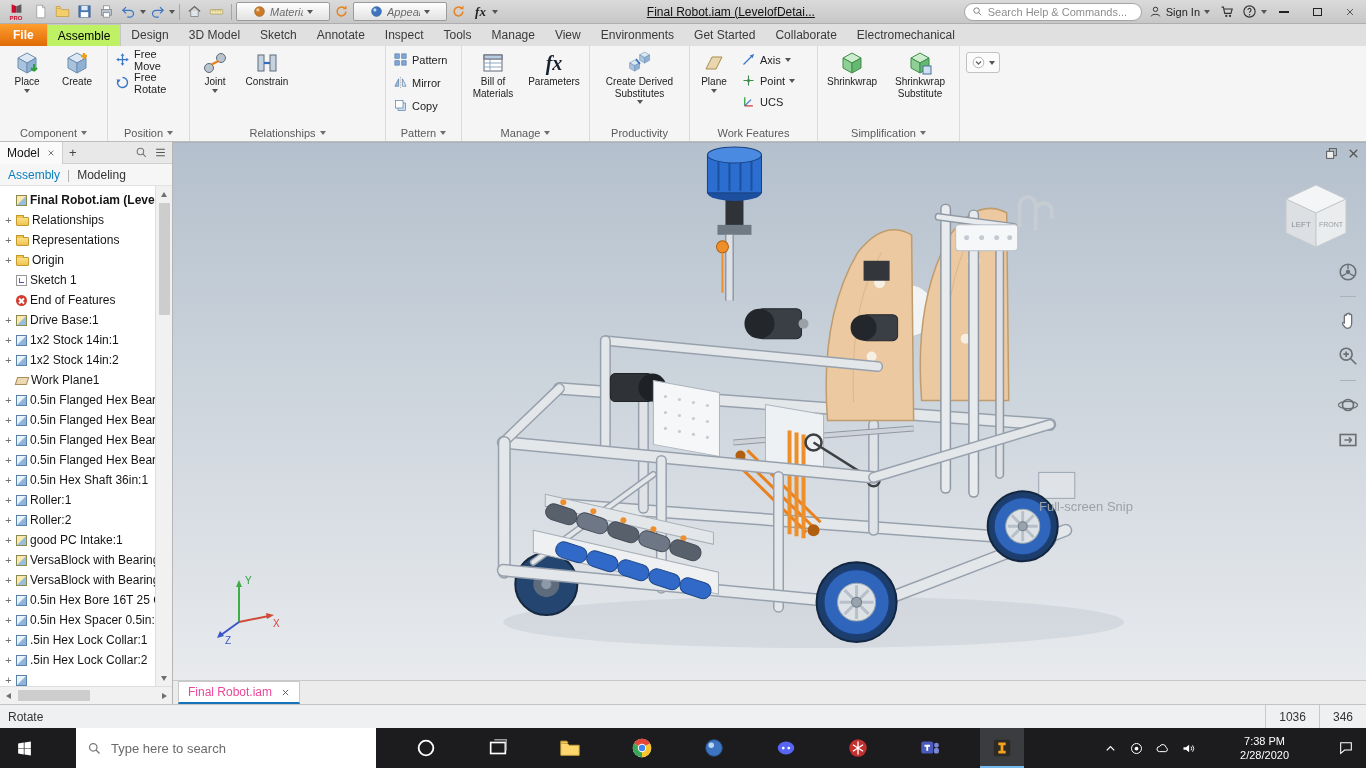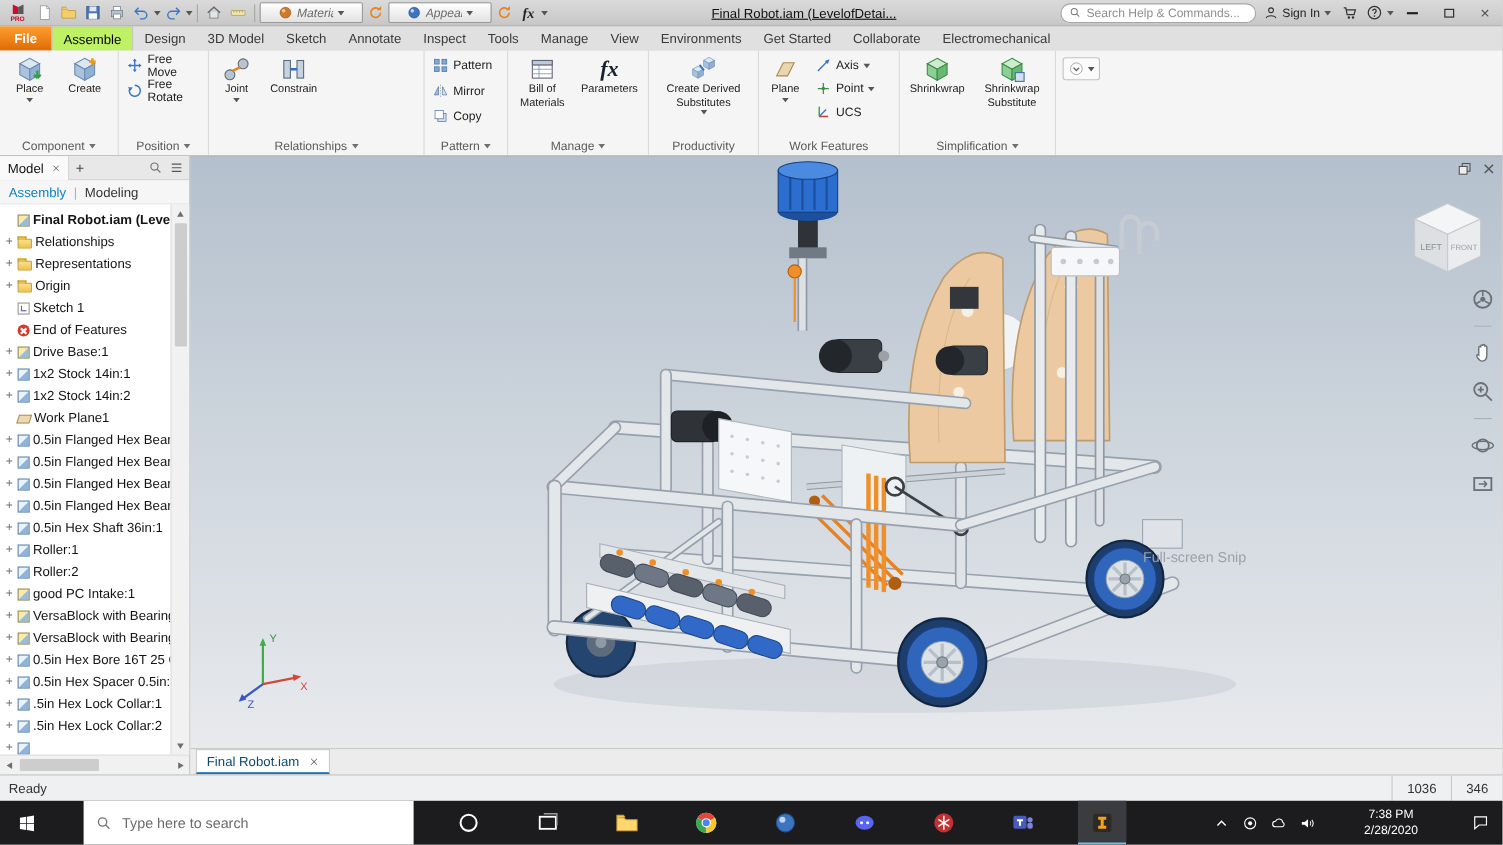--- a/index.html
+++ b/index.html
@@ -112,21 +112,21 @@
   #vp-controls svg{width:13px;height:13px}
   #viewcube{position:absolute;top:36px;right:10px;width:80px;height:80px;}
   #navbar{position:absolute;top:118px;right:4px;width:28px;display:flex;flex-direction:column;align-items:center;gap:13px;}
   #navbar svg{width:22px;height:22px}
   .nav-sep{width:16px;height:1px;background:#aab2b9;}
   #triad{position:absolute;left:36px;bottom:34px;width:74px;height:74px;}
   #snip-label{position:absolute;left:866px;top:356px;font-size:13px;color:#9ba1a8;}
 
   
   #docbar{height:24px;flex:0 0 auto;background:#ececec;border-top:1px solid #c9c9c9;display:flex;align-items:flex-end;padding-left:5px;}
-  .doctab{height:23px;background:#fff;border:1px solid #c9c9c9;border-bottom:2px solid #1673b9;display:flex;align-items:center;gap:9px;padding:8px 9px;font-size:12px;color:#0c4a6e;}
+  .doctab{height:23px;background:#fff;border:1px solid #c9c9c9;border-bottom:2px solid #1673b9;display:flex;align-items:center;gap:9px;padding:8px 9px;font-size:12px;color:#ec4899;}
   .doctab svg{width:9px;height:9px}
 
   
   #statusbar{height:24px;flex:0 0 auto;background:#eef0f1;border-top:1px solid #c4c4c4;display:flex;align-items:stretch;font-size:12px;color:#333;}
   #sb-ready{display:flex;align-items:center;padding-left:8px;flex:1;}
   .sb-cell{border-left:1px solid #c9c9c9;display:flex;align-items:center;justify-content:center;padding:0 13px;}
 
   
   #taskbar{height:40px;flex:0 0 auto;background:#1c1c1e;display:flex;align-items:stretch;gap:28px;}
   .tk-start{width:48px;display:flex;align-items:center;justify-content:center;}
@@ -1186,21 +1186,21 @@
           <span>Final Robot.iam</span>
           <svg>
               <use href="#s-close"></use>
             </svg>
         </div>
       </div>
     </div>
   </div>
 
   <div id="statusbar">
-    <div id="sb-ready">Ready</div>
+    <div id="sb-ready">Rotate</div>
     <div class="sb-cell">1036</div>
     <div class="sb-cell">346</div>
   </div>
 
   <div id="taskbar">
     <div class="tk-start">
         <svg>
           <use href="#s-win"></use>
         </svg>
       </div>

